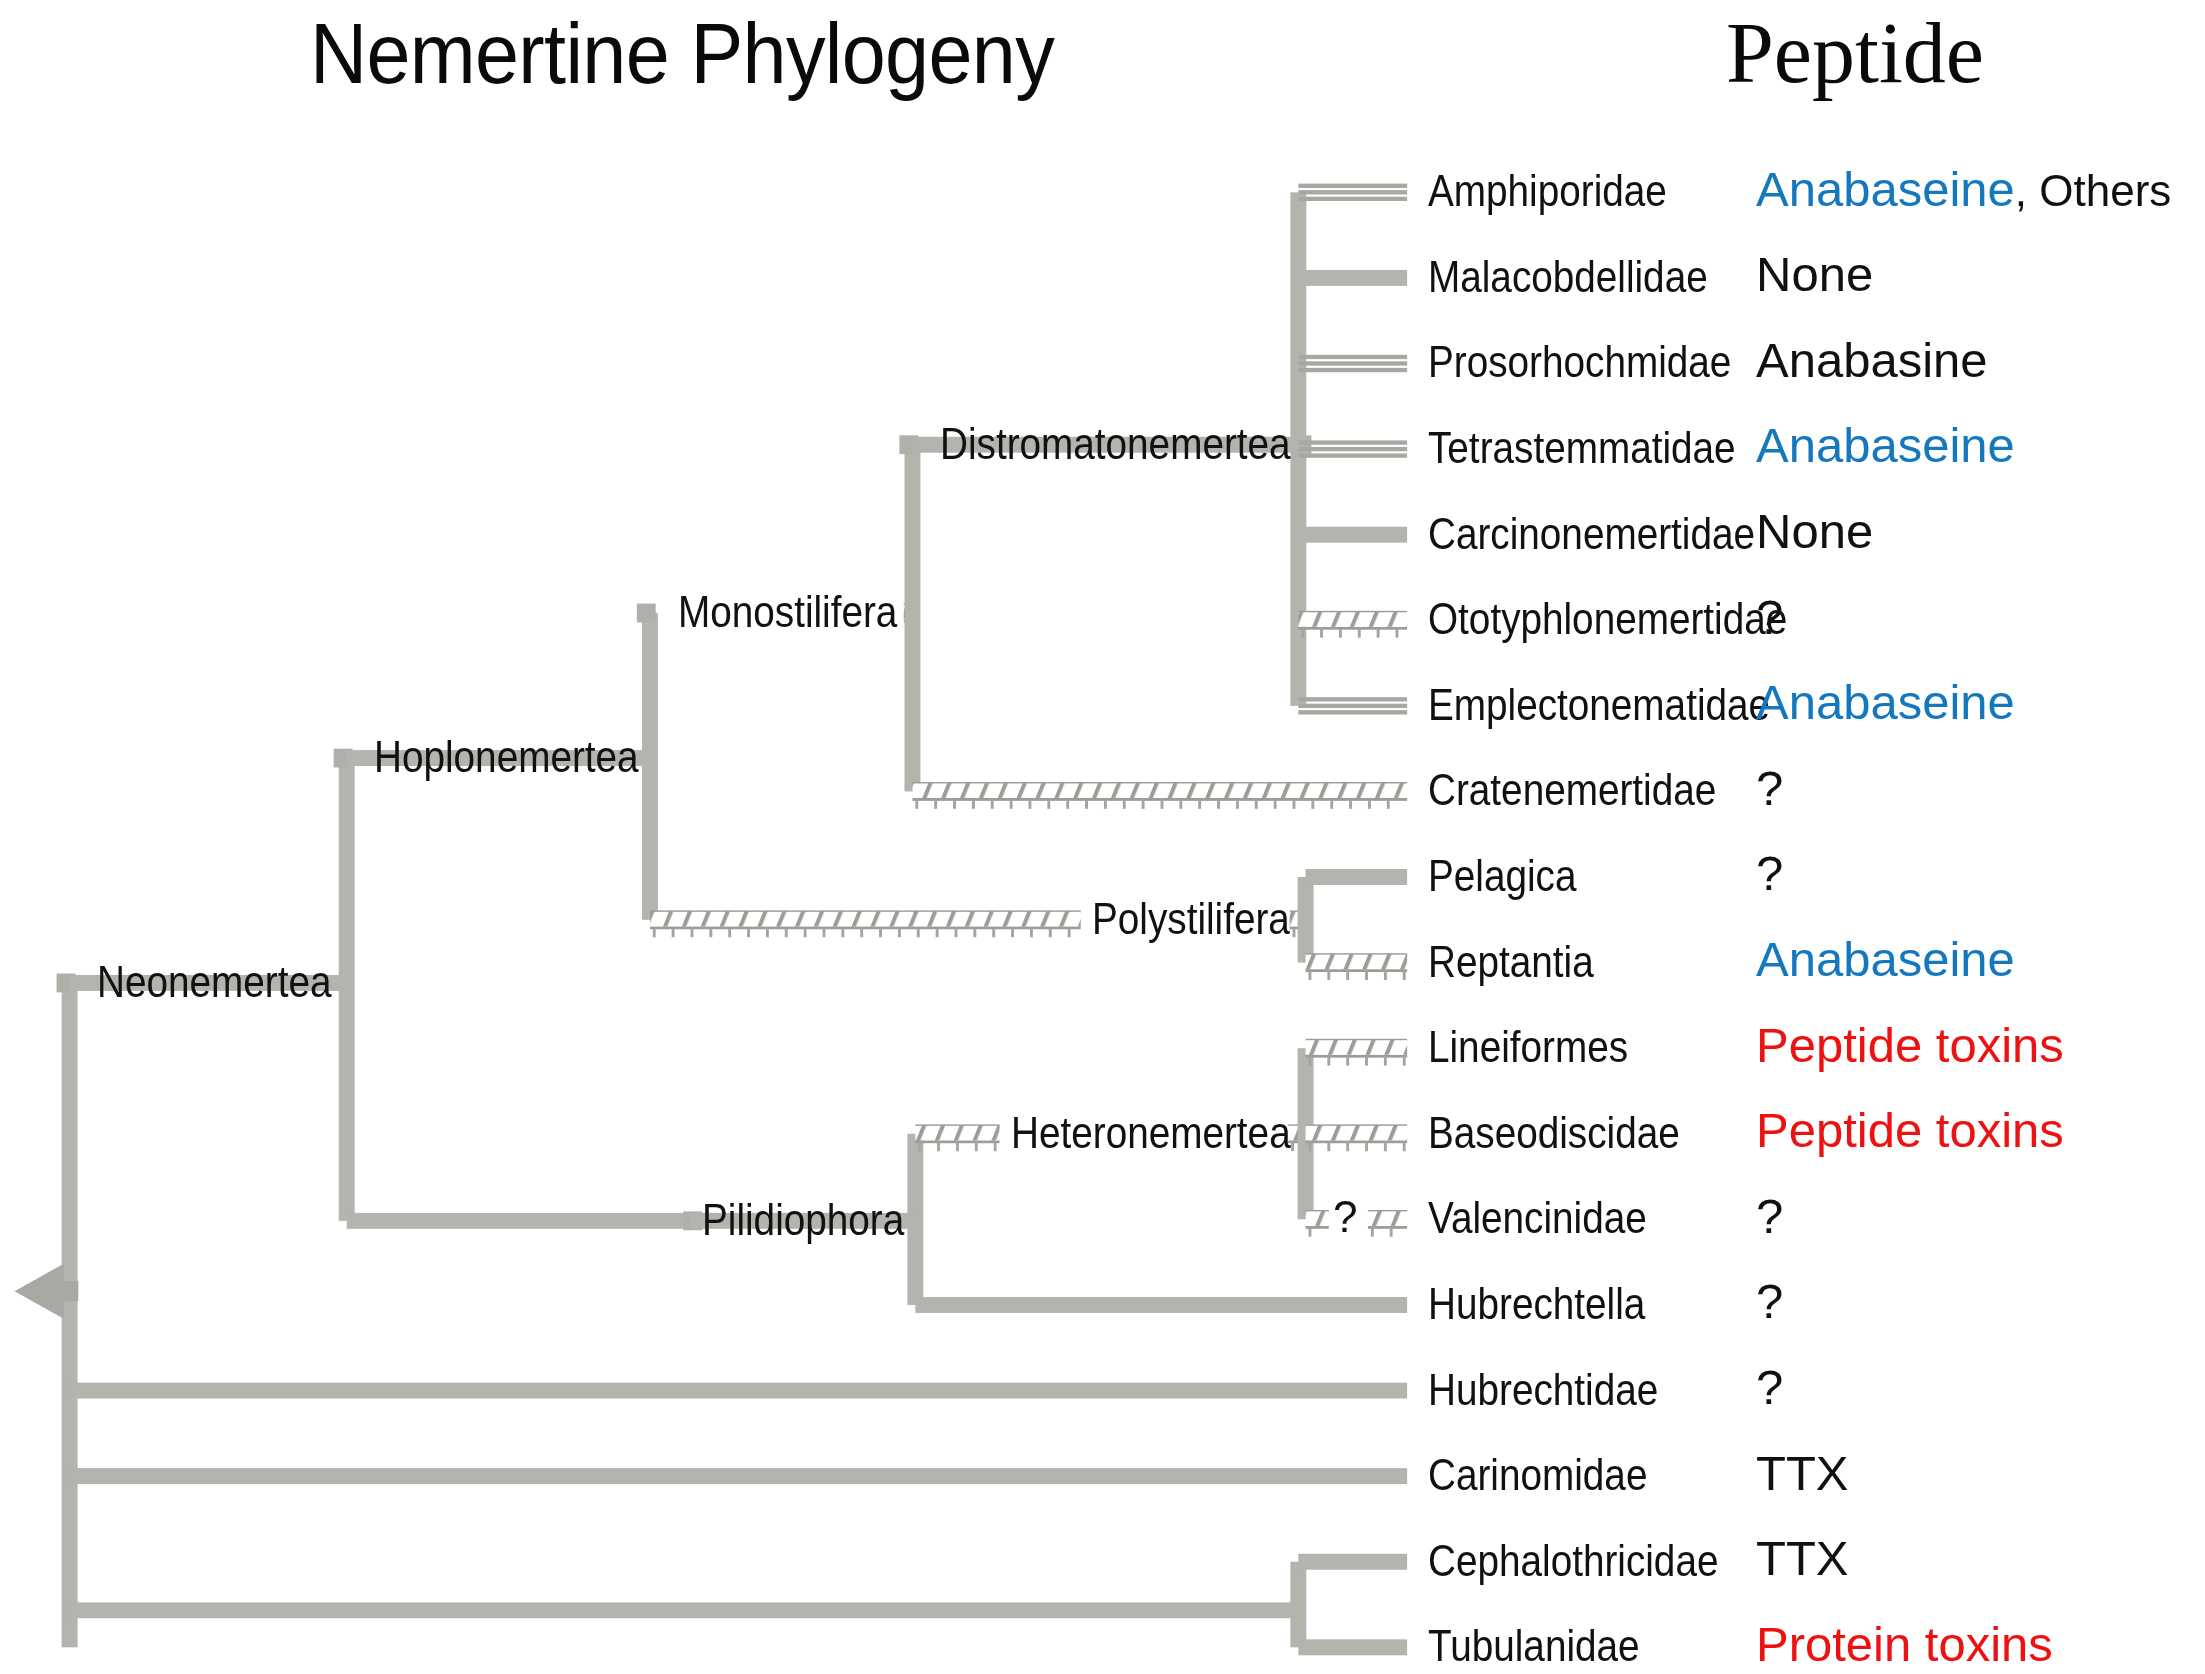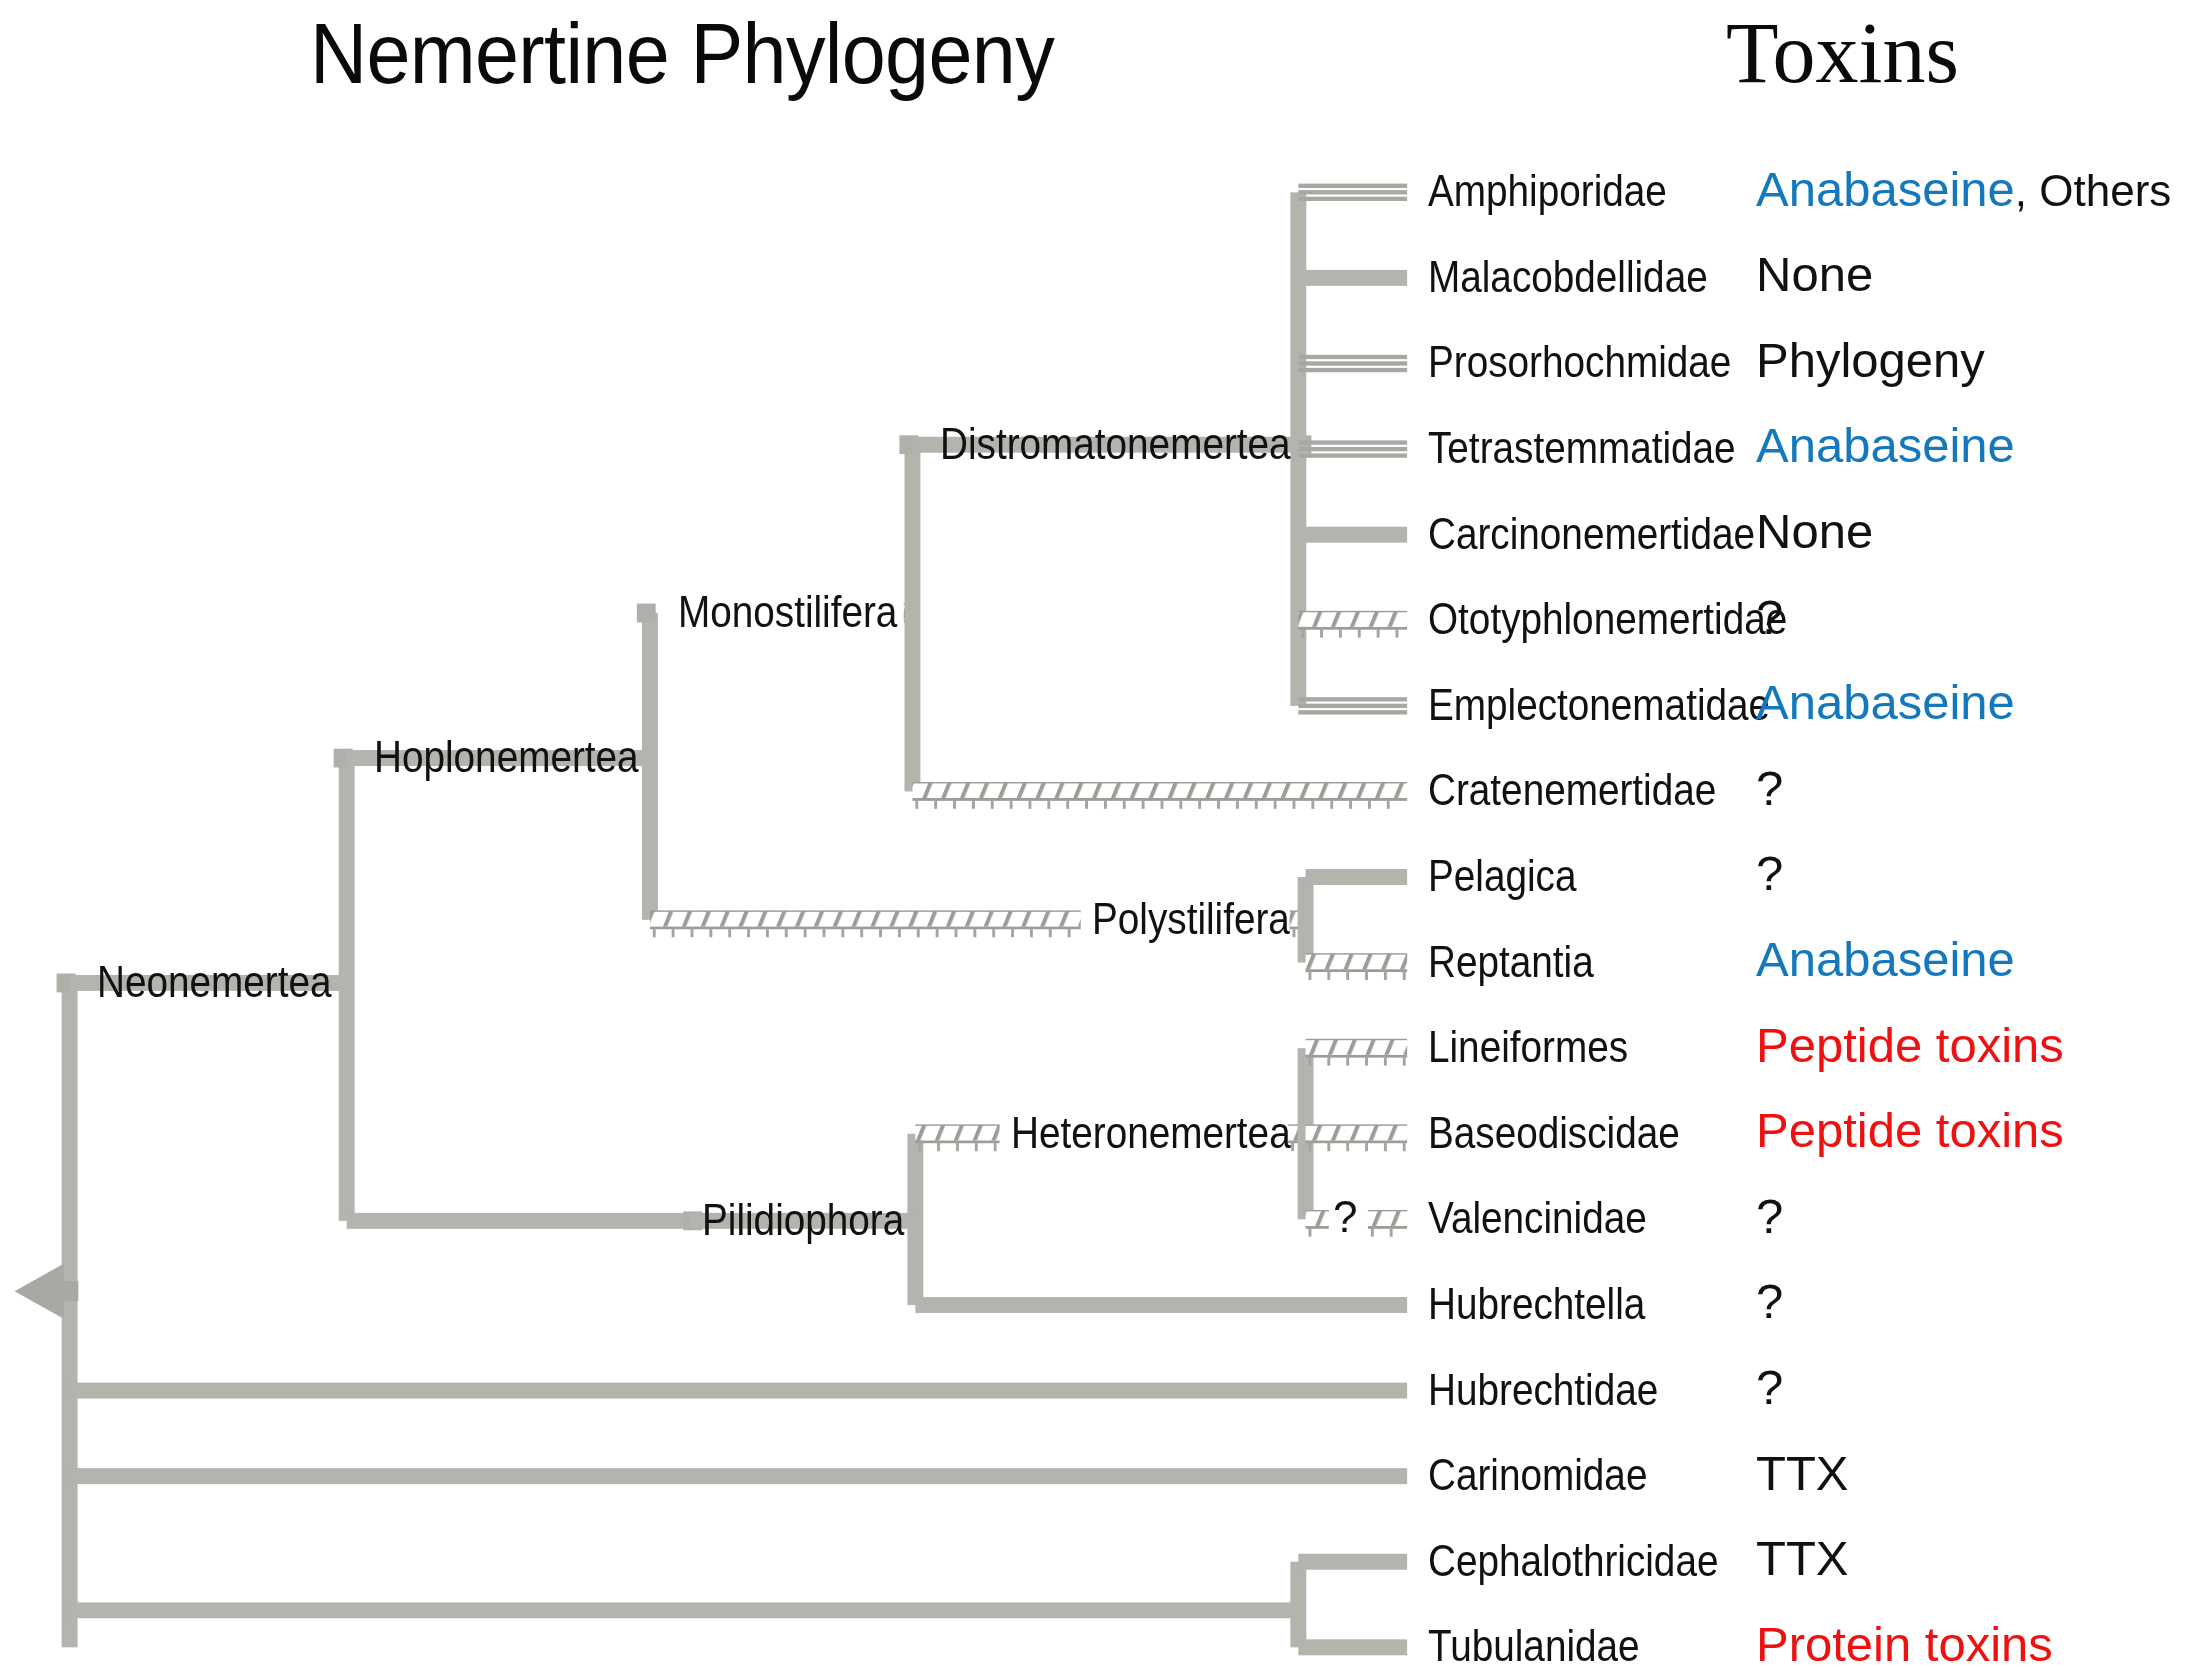--- a/index.html
+++ b/index.html
@@ -54,21 +54,21 @@
     font-size:44px; color:#111111;
     white-space:nowrap; line-height:1;
   }
 </style>
 </head>
 <body>
 
 <div id="stage">
 
   <div class="title-phylo">Nemertine Phylogeny</div>
-  <div class="title-toxins">Toxins</div>
+  <div class="title-toxins">Peptide</div>
 
   <svg id="tree" viewBox="0 0 3040 2309">
     <defs>
       <pattern id="hatchPat" width="26" height="34" patternUnits="userSpaceOnUse" patternTransform="skewX(-22)">
         <rect width="26" height="34" fill="#ffffff"></rect>
         <rect x="0" y="0" width="6" height="34" fill="#9d9d97"></rect>
       </pattern>
     </defs>
     <g id="tree-geometry">
         <rect x="85" y="1355" width="22" height="916" fill="#b4b4ae"></rect>
@@ -236,21 +236,21 @@
         <rect x="1916" y="1692" width="4" height="13" fill="#a5a59f"></rect>
       </g>
   </svg>
 
   <div id="labels">
       <div class="taxon-label" style="left: 1428px; top: 168px;">Amphiporidae</div>
       <div class="toxin-label" style="left: 1756px; top: 165px;"><span style="color: rgb(20, 120, 190);">Anabaseine</span><span style="color: rgb(17, 17, 17); font-size: 44px;">, Others</span></div>
       <div class="taxon-label" style="left: 1428px; top: 254px;">Malacobdellidae</div>
       <div class="toxin-label" style="left: 1756px; top: 250px;"><span style="color: rgb(17, 17, 17);">None</span></div>
       <div class="taxon-label" style="left: 1428px; top: 339px;">Prosorhochmidae</div>
-      <div class="toxin-label" style="left: 1756px; top: 336px;"><span style="color: rgb(17, 17, 17);">Phylogeny</span></div>
+      <div class="toxin-label" style="left: 1756px; top: 336px;"><span style="color: rgb(17, 17, 17);">Anabasine</span></div>
       <div class="taxon-label" style="left: 1428px; top: 425px;">Tetrastemmatidae</div>
       <div class="toxin-label" style="left: 1756px; top: 421px;"><span style="color: rgb(20, 120, 190);">Anabaseine</span></div>
       <div class="taxon-label" style="left: 1428px; top: 511px;">Carcinonemertidae</div>
       <div class="toxin-label" style="left: 1756px; top: 507px;"><span style="color: rgb(17, 17, 17);">None</span></div>
       <div class="taxon-label" style="left: 1428px; top: 596px;">Ototyphlonemertidae</div>
       <div class="toxin-label" style="left: 1756px; top: 593px;"><span style="color: rgb(17, 17, 17);">?</span></div>
       <div class="taxon-label" style="left: 1428px; top: 682px;">Emplectonematidae</div>
       <div class="toxin-label" style="left: 1756px; top: 678px;"><span style="color: rgb(20, 120, 190);">Anabaseine</span></div>
       <div class="taxon-label" style="left: 1428px; top: 767px;">Cratenemertidae</div>
       <div class="toxin-label" style="left: 1756px; top: 764px;"><span style="color: rgb(17, 17, 17);">?</span></div>

